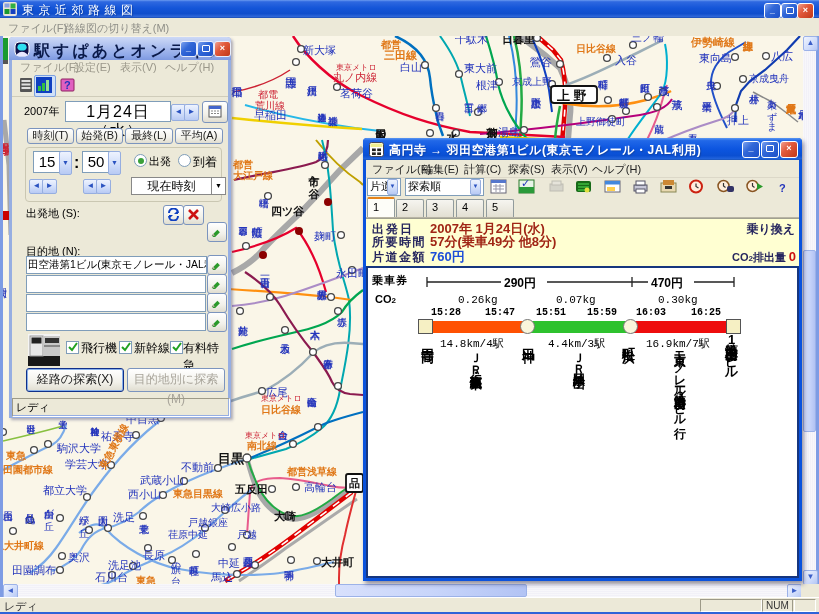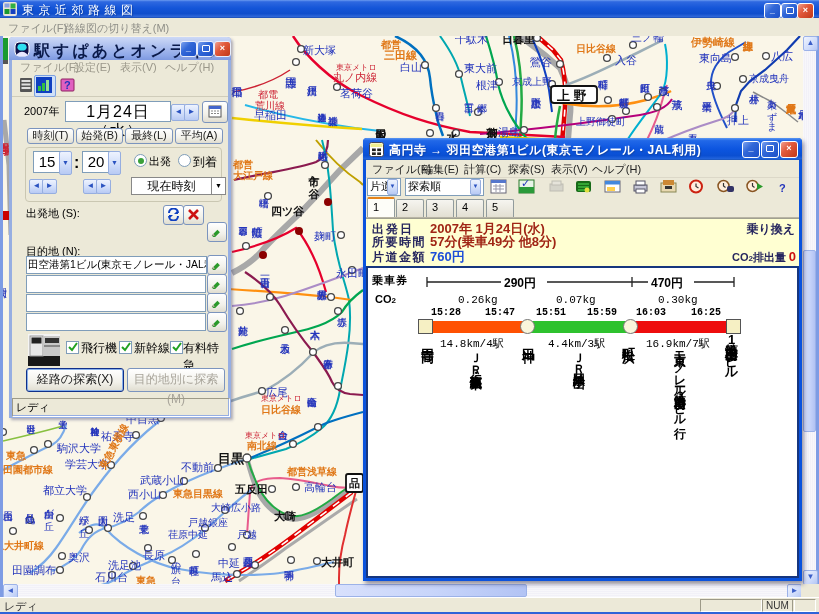--- a/index.html
+++ b/index.html
@@ -462,21 +462,21 @@
 
   <div class="xpb" style="left:15px;top:68px;width:45px;height:14px;line-height:13px">時刻(T)</div>
   <div class="xpb" style="left:64px;top:68px;width:45px;height:14px;line-height:13px">始発(B)</div>
   <div class="xpb" style="left:113px;top:68px;width:46px;height:14px;line-height:13px">最終(L)</div>
   <div class="xpb" style="left:163px;top:68px;width:46px;height:14px;line-height:13px">平均(A)</div>
 
   <div class="abs" style="left:13px;top:87px;width:195px;height:53px;border:1px solid #cac7b2;border-radius:4px"></div>
   <div class="f" style="left:21px;top:91px;width:26px;height:20px;font-size:15px;text-align:center;line-height:20px">15</div>
   <div class="lavb" style="left:47px;top:91px;width:11px;height:22px;font-size:7px;line-height:21px">▼</div>
   <span class="abs" style="left:62px;top:94px;font-weight:bold">:</span>
-  <div class="f" style="left:70px;top:91px;width:26px;height:20px;font-size:15px;text-align:center;line-height:20px">20</div>
+  <div class="f" style="left:70px;top:91px;width:26px;height:20px;font-size:15px;text-align:center;line-height:20px">50</div>
   <div class="lavb" style="left:96px;top:91px;width:11px;height:22px;font-size:7px;line-height:21px">▼</div>
   <div class="abs" style="left:122px;top:94px;width:11px;height:11px;border-radius:50%;border:1px solid #7f9db9;background:#fff"></div>
   <div class="abs" style="left:125.5px;top:97.5px;width:6px;height:6px;border-radius:50%;background:#3aa03a"></div>
   <span class="abs" style="left:137px;top:94px;font-size:11px">出発</span>
   <div class="abs" style="left:166px;top:94px;width:11px;height:11px;border-radius:50%;border:1px solid #7f9db9;background:#fff"></div>
   <span class="abs" style="left:181px;top:94px;font-size:12px">到着</span>
   <div class="lavb" style="left:17px;top:119px;width:13px;height:13px;font-size:8px;line-height:12px">◄</div>
   <div class="lavb" style="left:30px;top:119px;width:13px;height:13px;font-size:8px;line-height:12px">►</div>
   <div class="lavb" style="left:71px;top:119px;width:13px;height:13px;font-size:8px;line-height:12px">◄</div>
   <div class="lavb" style="left:84px;top:119px;width:13px;height:13px;font-size:8px;line-height:12px">►</div>

